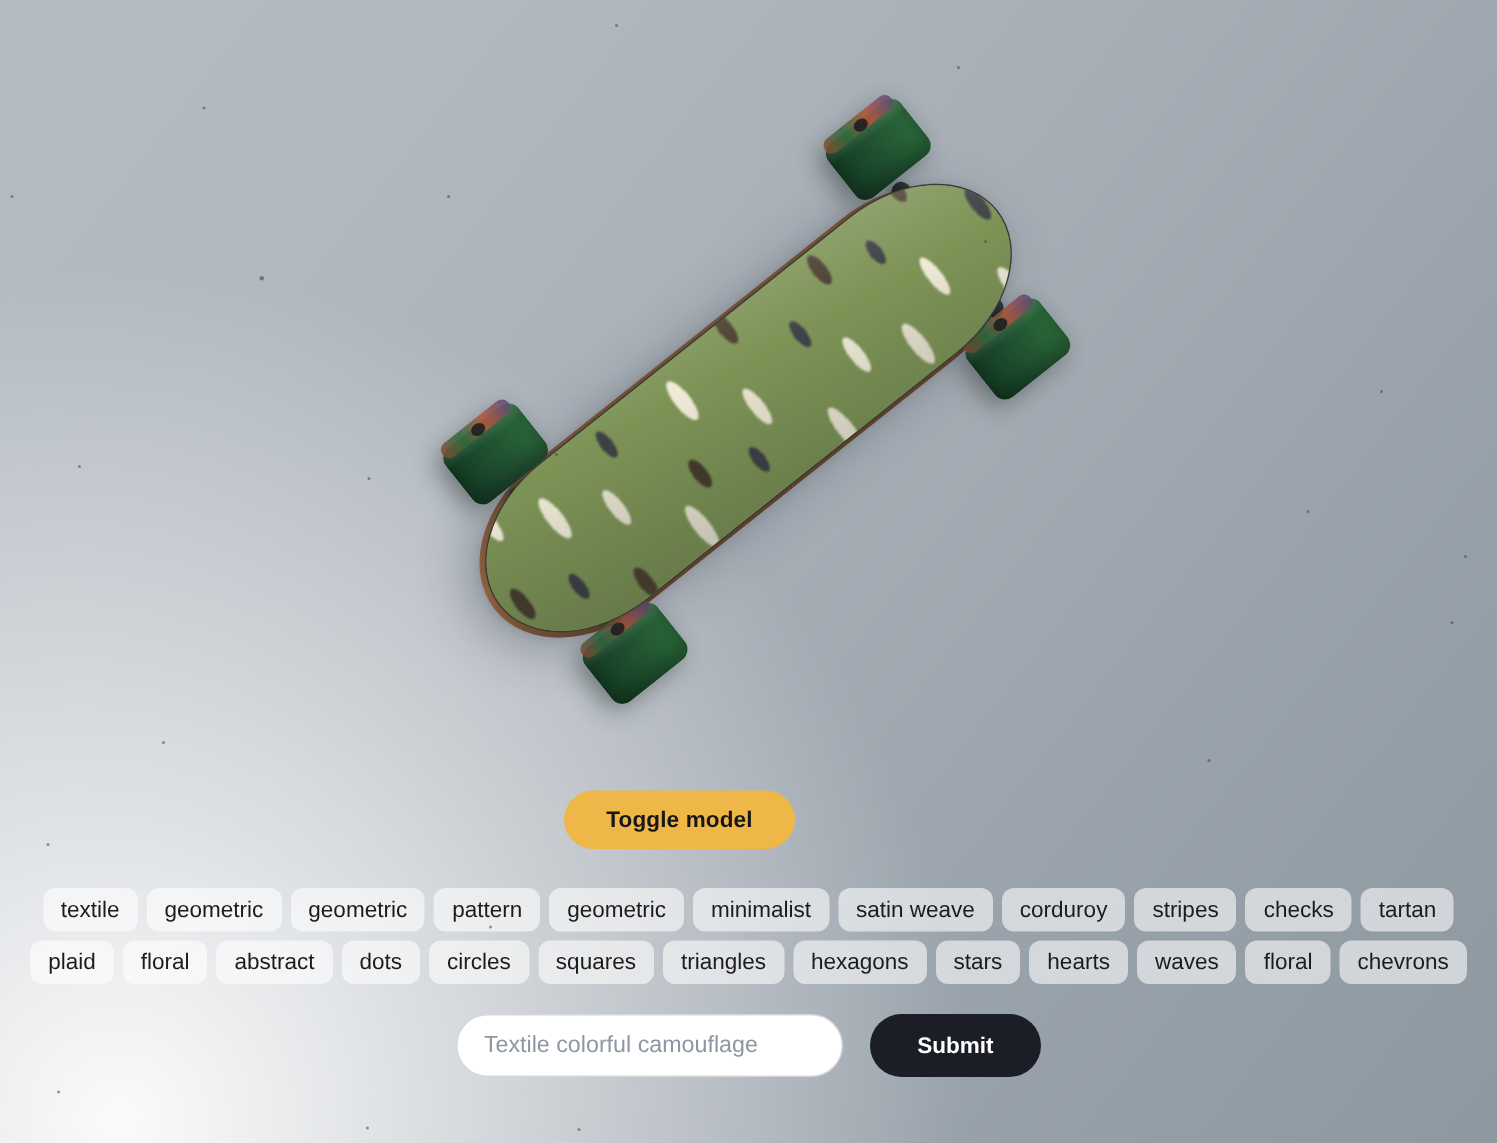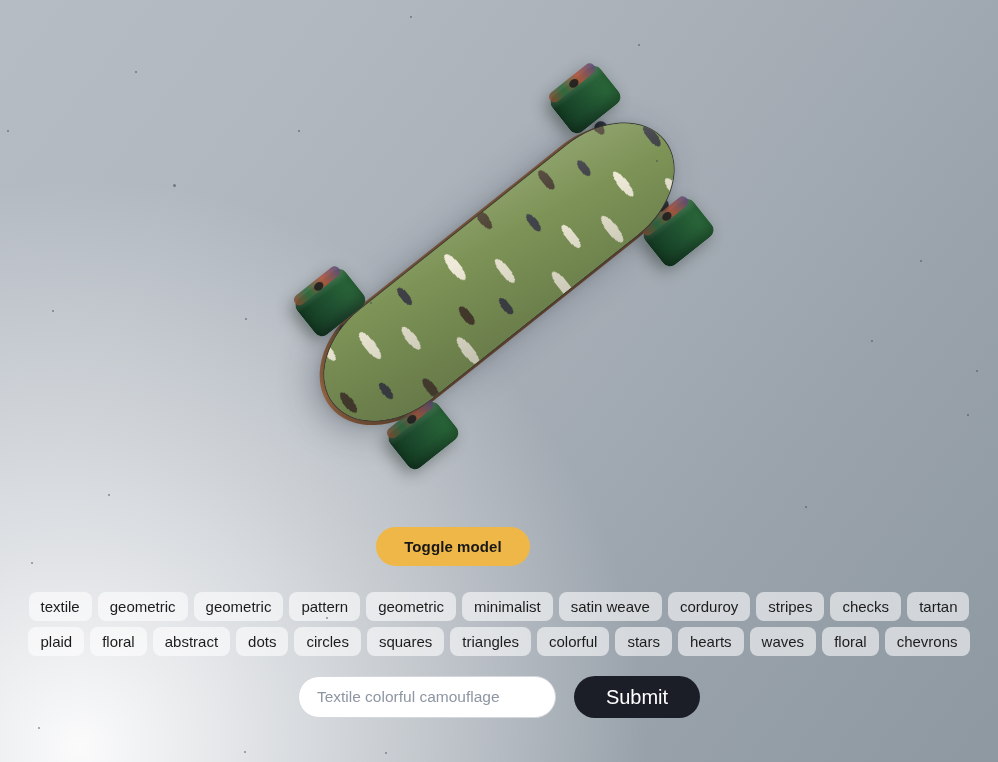--- a/index.html
+++ b/index.html
@@ -265,22 +265,22 @@
   .prompt-input::placeholder { color: #8e96a3; }
 
   .submit-btn {
     background: #1b1e27;
     color: #ffffff;
     border: none;
     height: 42px;
     padding: 0 32px;
     border-radius: 21px;
     font-family: "Liberation Sans", sans-serif;
-    font-size: 20px;
-    font-weight: normal;
+    font-size: 15px;
+    font-weight: bold;
     cursor: pointer;
   }
 </style>
 </head>
 <body>
 
 <div id="app">
 
   <div class="stage">
     <div class="board-wrap">
@@ -325,21 +325,21 @@
         <button class="chip">tartan</button>
       </div>
     <div class="chip-row">
         <button class="chip">plaid</button>
         <button class="chip">floral</button>
         <button class="chip">abstract</button>
         <button class="chip">dots</button>
         <button class="chip">circles</button>
         <button class="chip">squares</button>
         <button class="chip">triangles</button>
-        <button class="chip">colorful</button>
+        <button class="chip">hexagons</button>
         <button class="chip">stars</button>
         <button class="chip">hearts</button>
         <button class="chip">waves</button>
         <button class="chip">floral</button>
         <button class="chip">chevrons</button>
       </div>
   </div>
 
   <div class="entry-row">
     <input class="prompt-input" type="text" placeholder="Textile colorful camouflage" style="">

